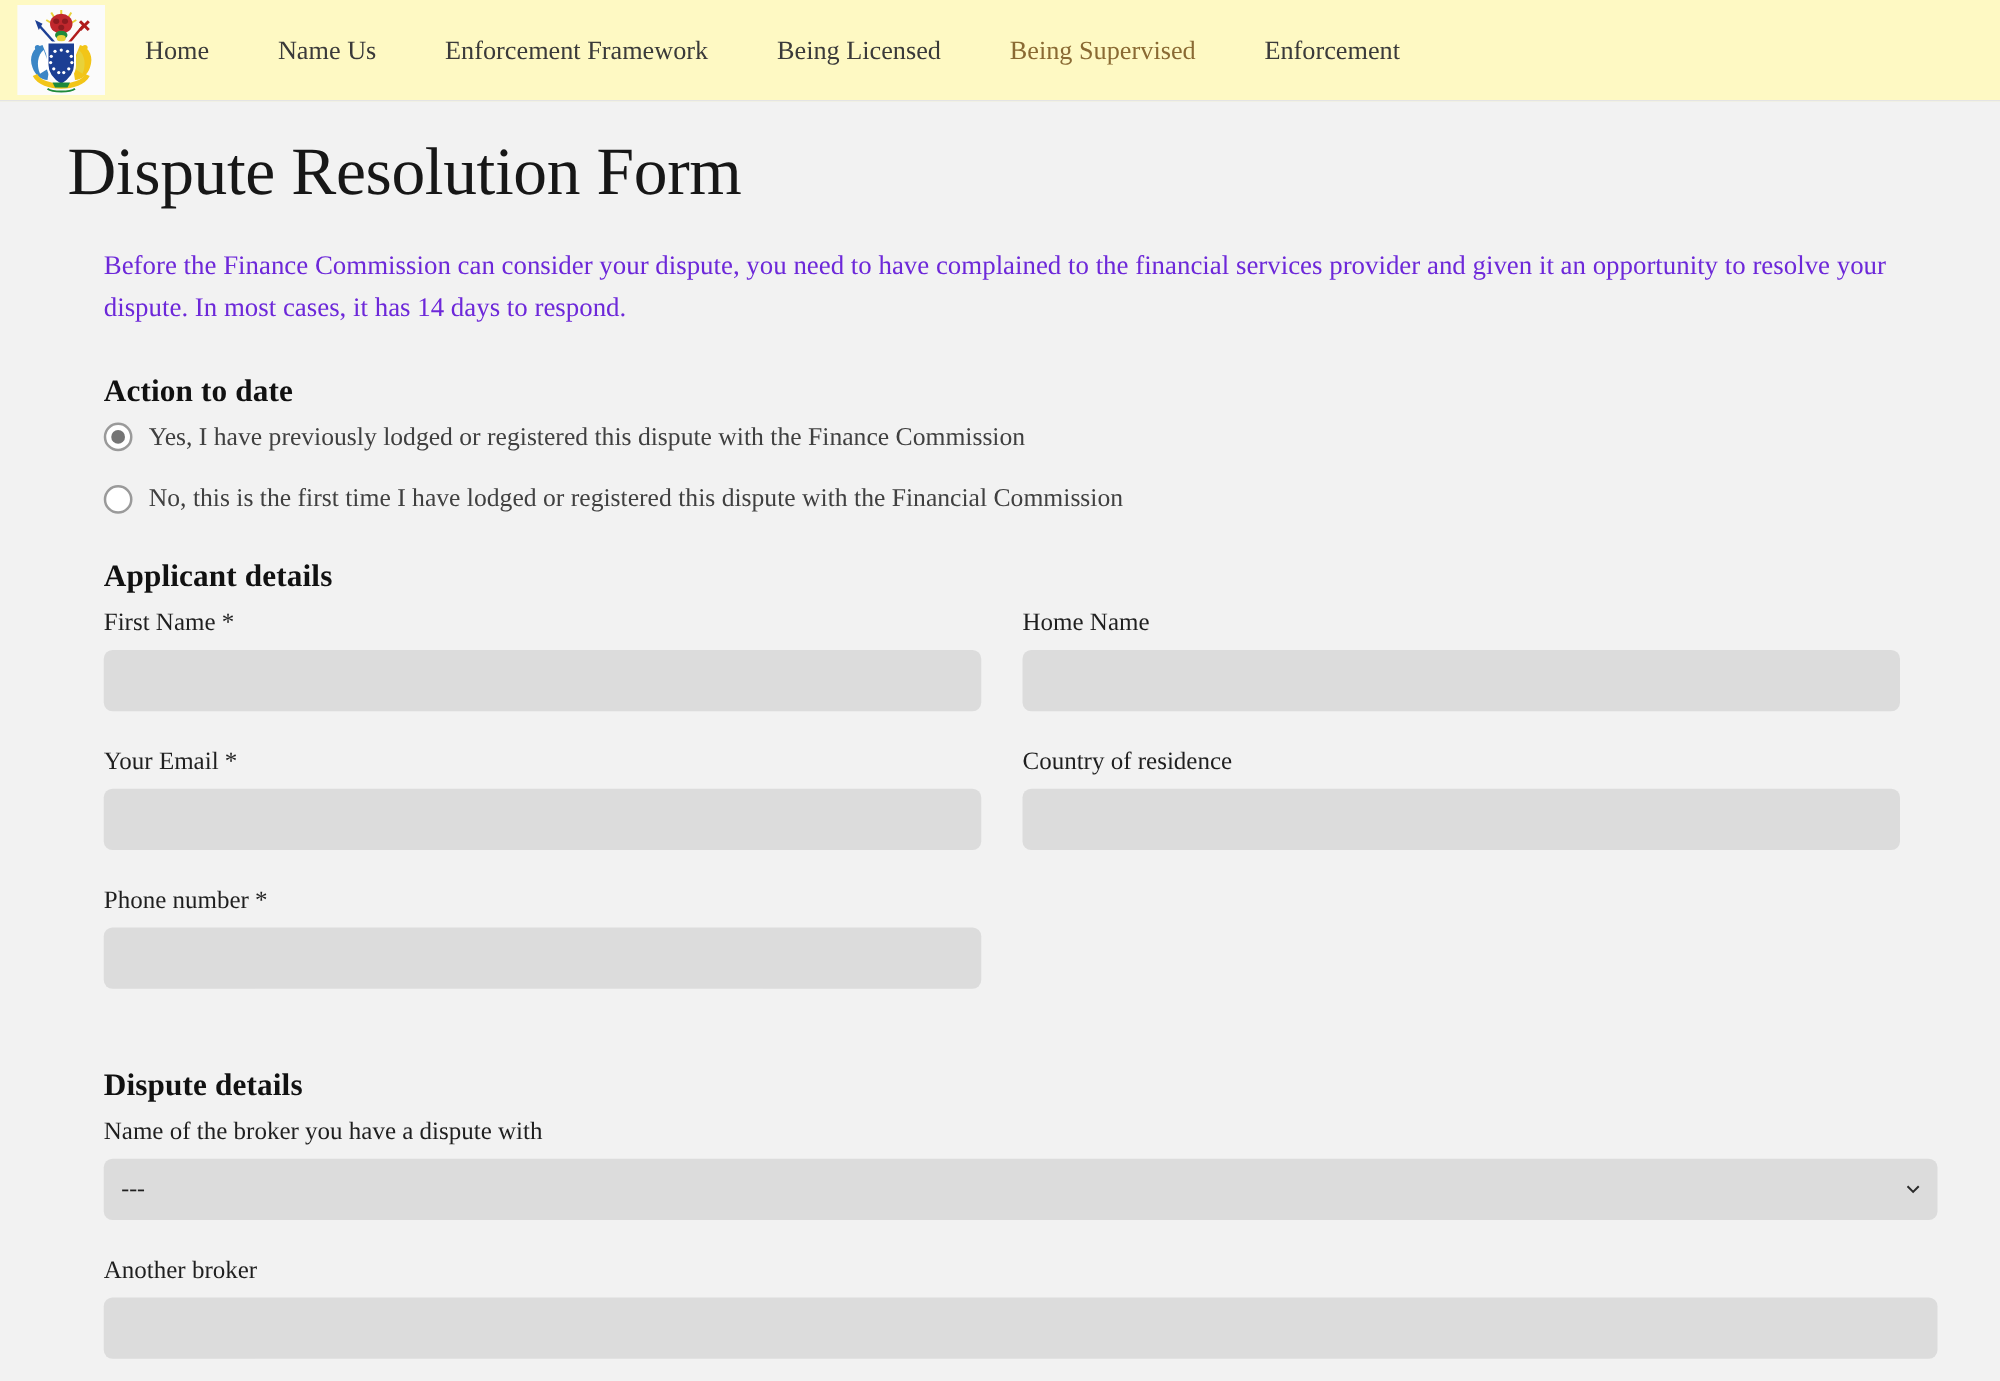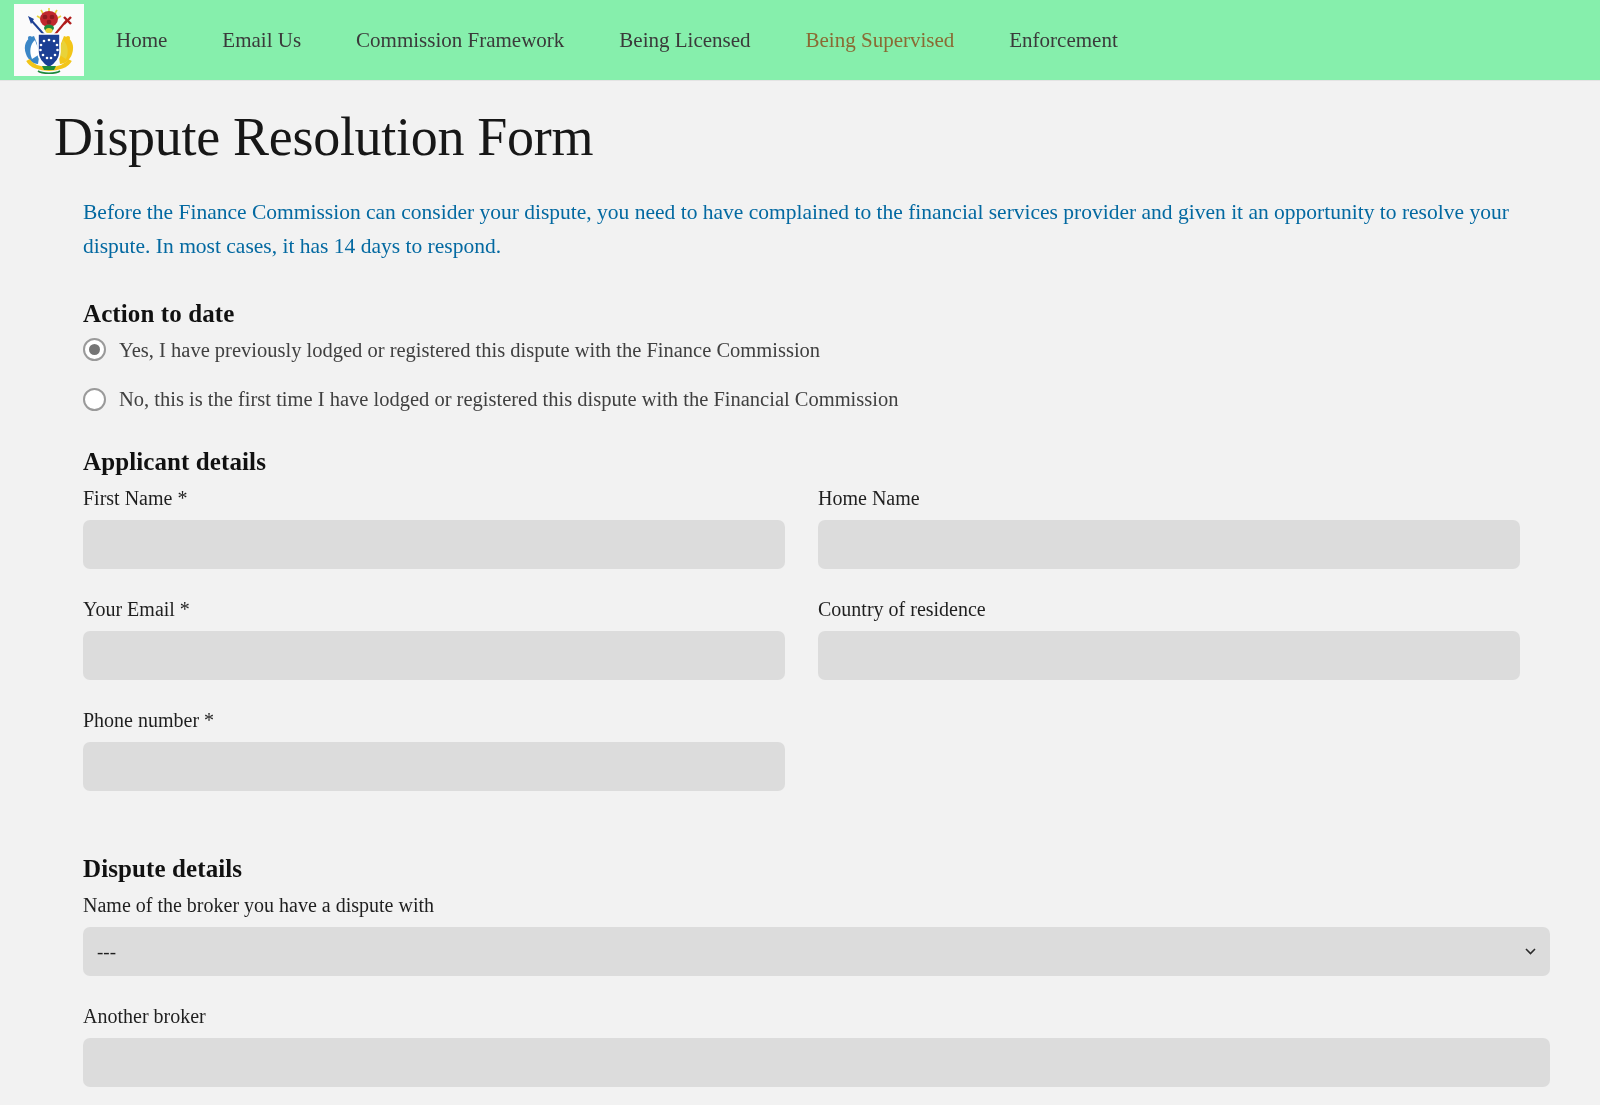--- a/index.html
+++ b/index.html
@@ -12,21 +12,21 @@
     height: 1105px;
     background: #f2f2f2;
     font-family: "Liberation Serif", "DejaVu Serif", serif;
     color: #1c1c1c;
     overflow: hidden;
   }
 
   
   #site-header {
     height: 81px;
-    background: #86efac;
+    background: #fef9c3;
     border-bottom: 1px solid #e4e4e4;
     display: flex;
     align-items: center;
     padding: 0 0 0 14px;
     position: relative;
   }
   #brand-logo {
     width: 70px;
     height: 72px;
     flex: 0 0 70px;
@@ -68,21 +68,21 @@
   }
   #form-area {
     padding: 0 0 0 29px;
     margin-top: 30px;
   }
   #intro-paragraph {
     font-size: 21.5px;
     line-height: 1.58;
     margin: 0;
     max-width: 1440px;
-    color: #0369a1;
+    color: #6d28d9;
   }
 
   .section-heading {
     font-size: 25px;
     font-weight: 700;
     margin: 36px 0 10px 0;
     color: #111111;
     letter-spacing: 0.1px;
   }
 
@@ -242,22 +242,22 @@
       </g>
 
       <path d="M14 56 C20 68 50 68 56 56" stroke="#f2c518" stroke-width="4" fill="none"></path>
       <path d="M28 62 H42 L40 66 H30 Z" fill="#1f8a3b"></path>
       <path d="M24 67 C28 70 42 70 46 67" stroke="#1f8a3b" stroke-width="1.6" fill="none"></path>
     </svg>
   </span>
 
   <nav id="main-nav">
     <a class="nav-link">Home</a>
-    <a class="nav-link">Email Us</a>
-    <a class="nav-link">Commission Framework</a>
+    <a class="nav-link">Name Us</a>
+    <a class="nav-link">Enforcement Framework</a>
     <a class="nav-link">Being Licensed</a>
     <a class="nav-link is-active">Being Supervised</a>
     <a class="nav-link">Enforcement</a>
   </nav>
 </div>
 
 <div id="page-wrap">
 
   <h1 id="page-title">Dispute Resolution Form</h1>
 

